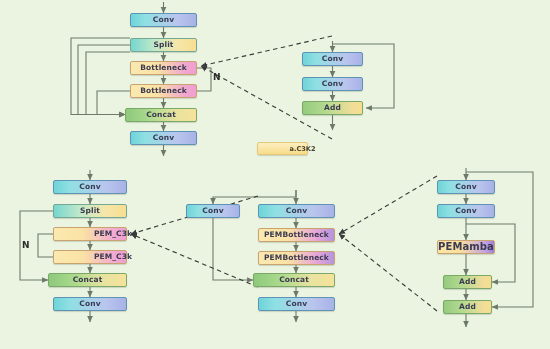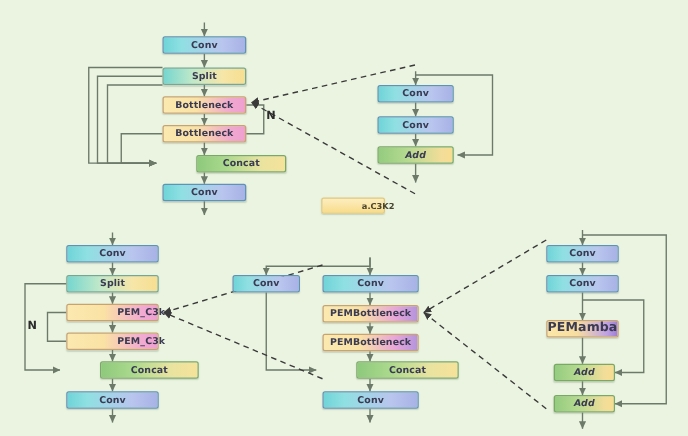--- a/index.html
+++ b/index.html
@@ -3,21 +3,21 @@
 <meta charset="utf-8">
 <style>
   html,body{margin:0;padding:0;}
   body{
     width:550px;height:349px;
     background:#eaf4e0;
     font-family:"DejaVu Sans", sans-serif;
     overflow:hidden;
     position:relative;
   }
-  #canvas{position:absolute;left:0;top:16px;width:550px;height:261px;}
+  #canvas{position:absolute;left:0;top:0;width:550px;height:261px;}
   svg.wires{position:absolute;left:0;top:0;width:550px;height:349px;pointer-events:none;}
   .node{
     position:absolute;
     box-sizing:border-box;
     border:1px solid #6f8fae;
     border-radius:2px;
     display:flex;align-items:center;justify-content:center;
     color:#3a3a52;
     font-weight:700;
     letter-spacing:.1px;
@@ -25,22 +25,22 @@
     line-height:1;
     white-space:nowrap;
     box-shadow:0 1px 1px rgba(120,130,110,.28);
   }
   
   .g-conv   {background:linear-gradient(90deg,#6fd4d8 0%,#8fe0e2 22%,#b9c5ee 72%,#a8b2e6 100%);border-color:#5e93b5;}
   .g-split  {background:linear-gradient(90deg,#76d6cf 0%,#bfe8c9 35%,#f6e6a8 72%,#f7de91 100%);border-color:#74a894;}
   .g-bneck  {background:linear-gradient(90deg,#fbe9b0 0%,#fae2a4 40%,#f0a8cf 82%,#ef9fd0 100%);border-color:#c9a36f;}
   .g-pembn  {background:linear-gradient(90deg,#fbe9b0 0%,#fae2a4 38%,#e8a6d8 76%,#b494dd 100%);border-color:#c9a36f;}
   .g-pemc3k {background:linear-gradient(90deg,#fbe9b0 0%,#fae2a4 40%,#f2a9d2 84%,#ef9fd0 100%);border-color:#c9a36f;padding-left:46px;}
-  .g-concat {background:linear-gradient(90deg,#8ec97c 0%,#aad98c 32%,#e9e3a0 72%,#f6e29a 100%);border-color:#7aa866;margin-left:32px;}
-  .g-add    {background:linear-gradient(90deg,#94cc7f 0%,#b6da90 40%,#f2dd99 85%,#f8dd90 100%);border-color:#7aa866;font-style:italic;}
+  .g-concat {background:linear-gradient(90deg,#8ec97c 0%,#aad98c 32%,#e9e3a0 72%,#f6e29a 100%);border-color:#7aa866;}
+  .g-add    {background:linear-gradient(90deg,#94cc7f 0%,#b6da90 40%,#f2dd99 85%,#f8dd90 100%);border-color:#7aa866;}
   .g-mamba  {background:linear-gradient(90deg,#fbe6a8 0%,#f8dda0 42%,#c1a3e2 84%,#9f7fd6 100%);border-color:#c9a36f;}
   .caption{
     position:absolute;box-sizing:border-box;
     background:linear-gradient(180deg,#fdeec0 0%,#f8dc8b 100%);
     border:1px solid #e3c878;border-radius:2px;
     display:flex;align-items:center;justify-content:center;
     font-weight:700;color:#4a4430;
     box-shadow:0 1px 1px rgba(120,130,110,.3);
   }
   .nlabel{

